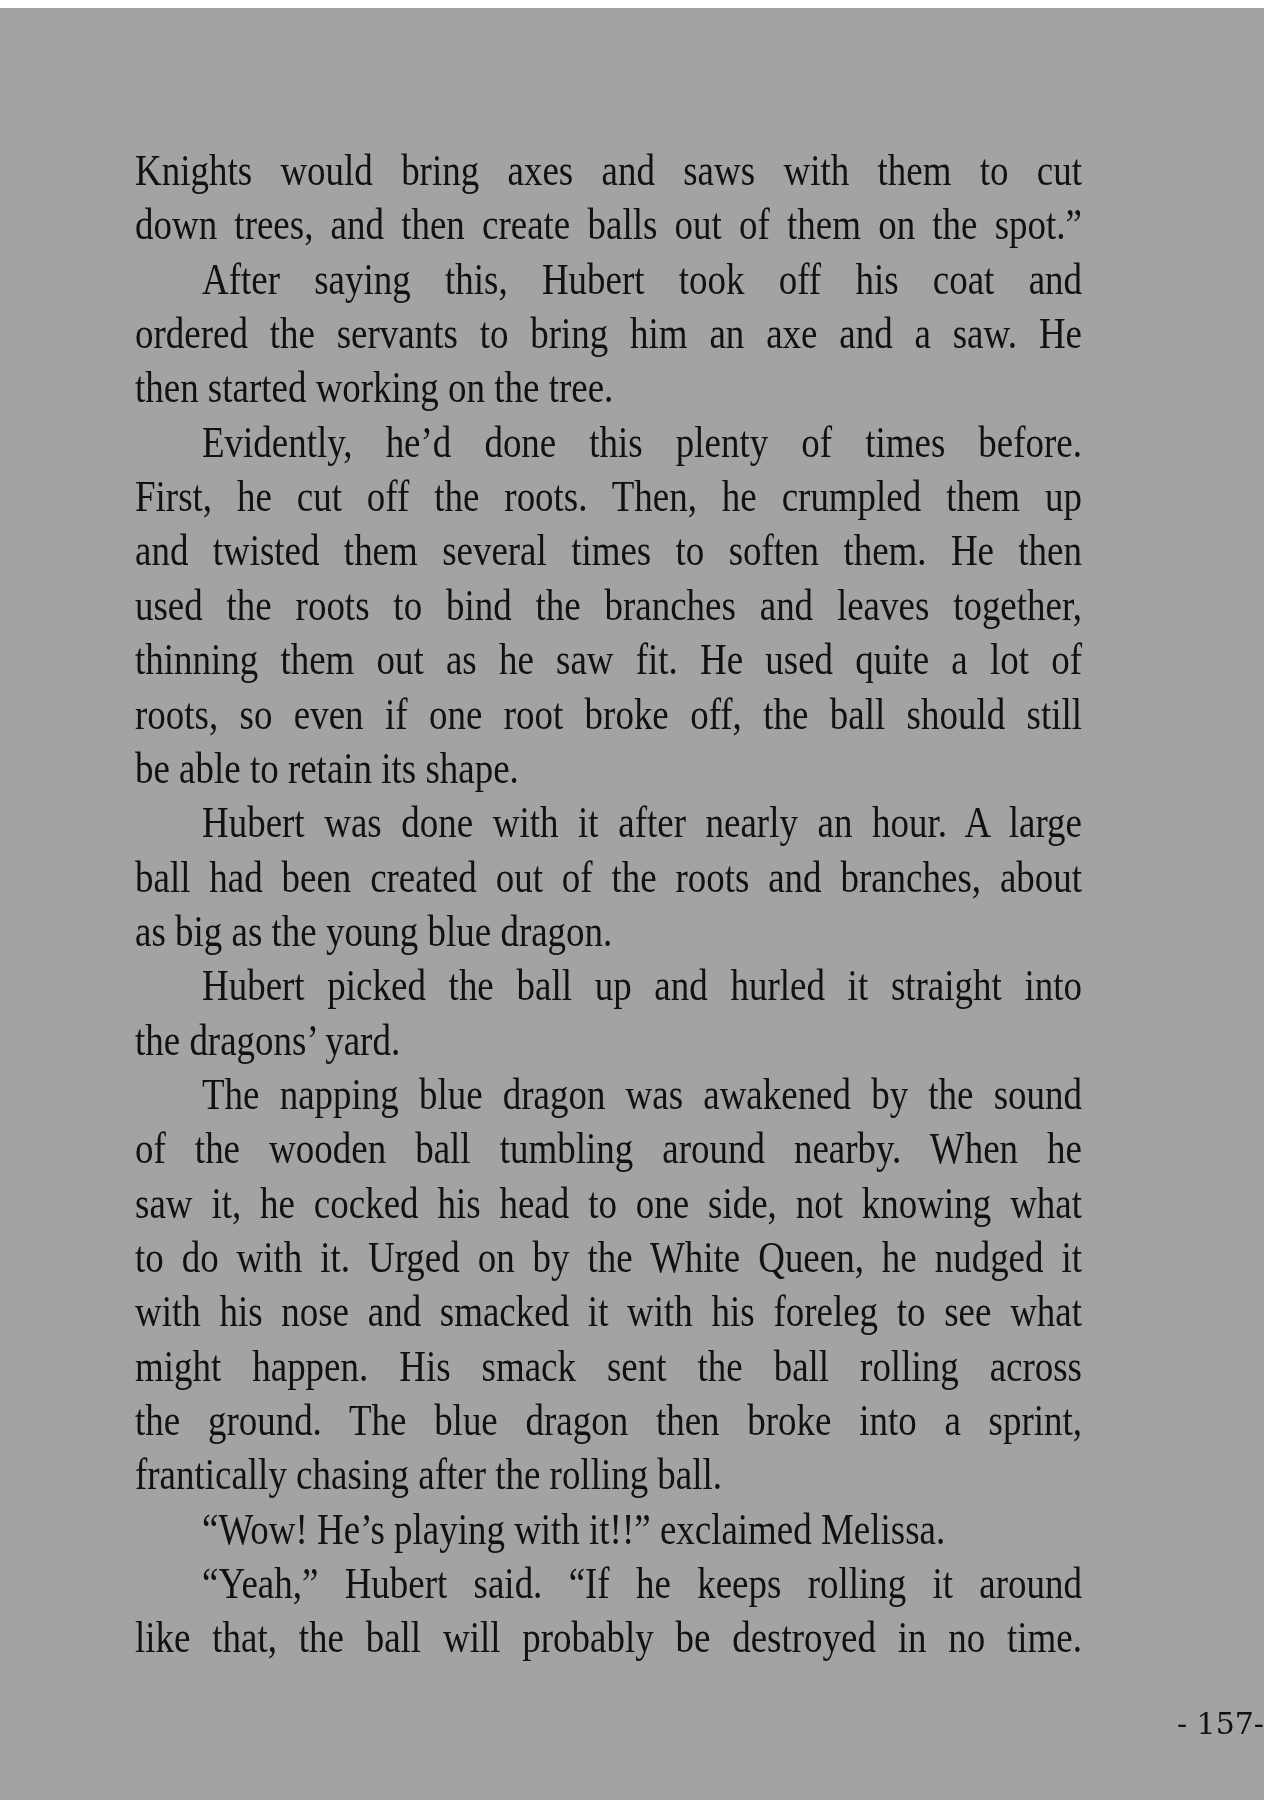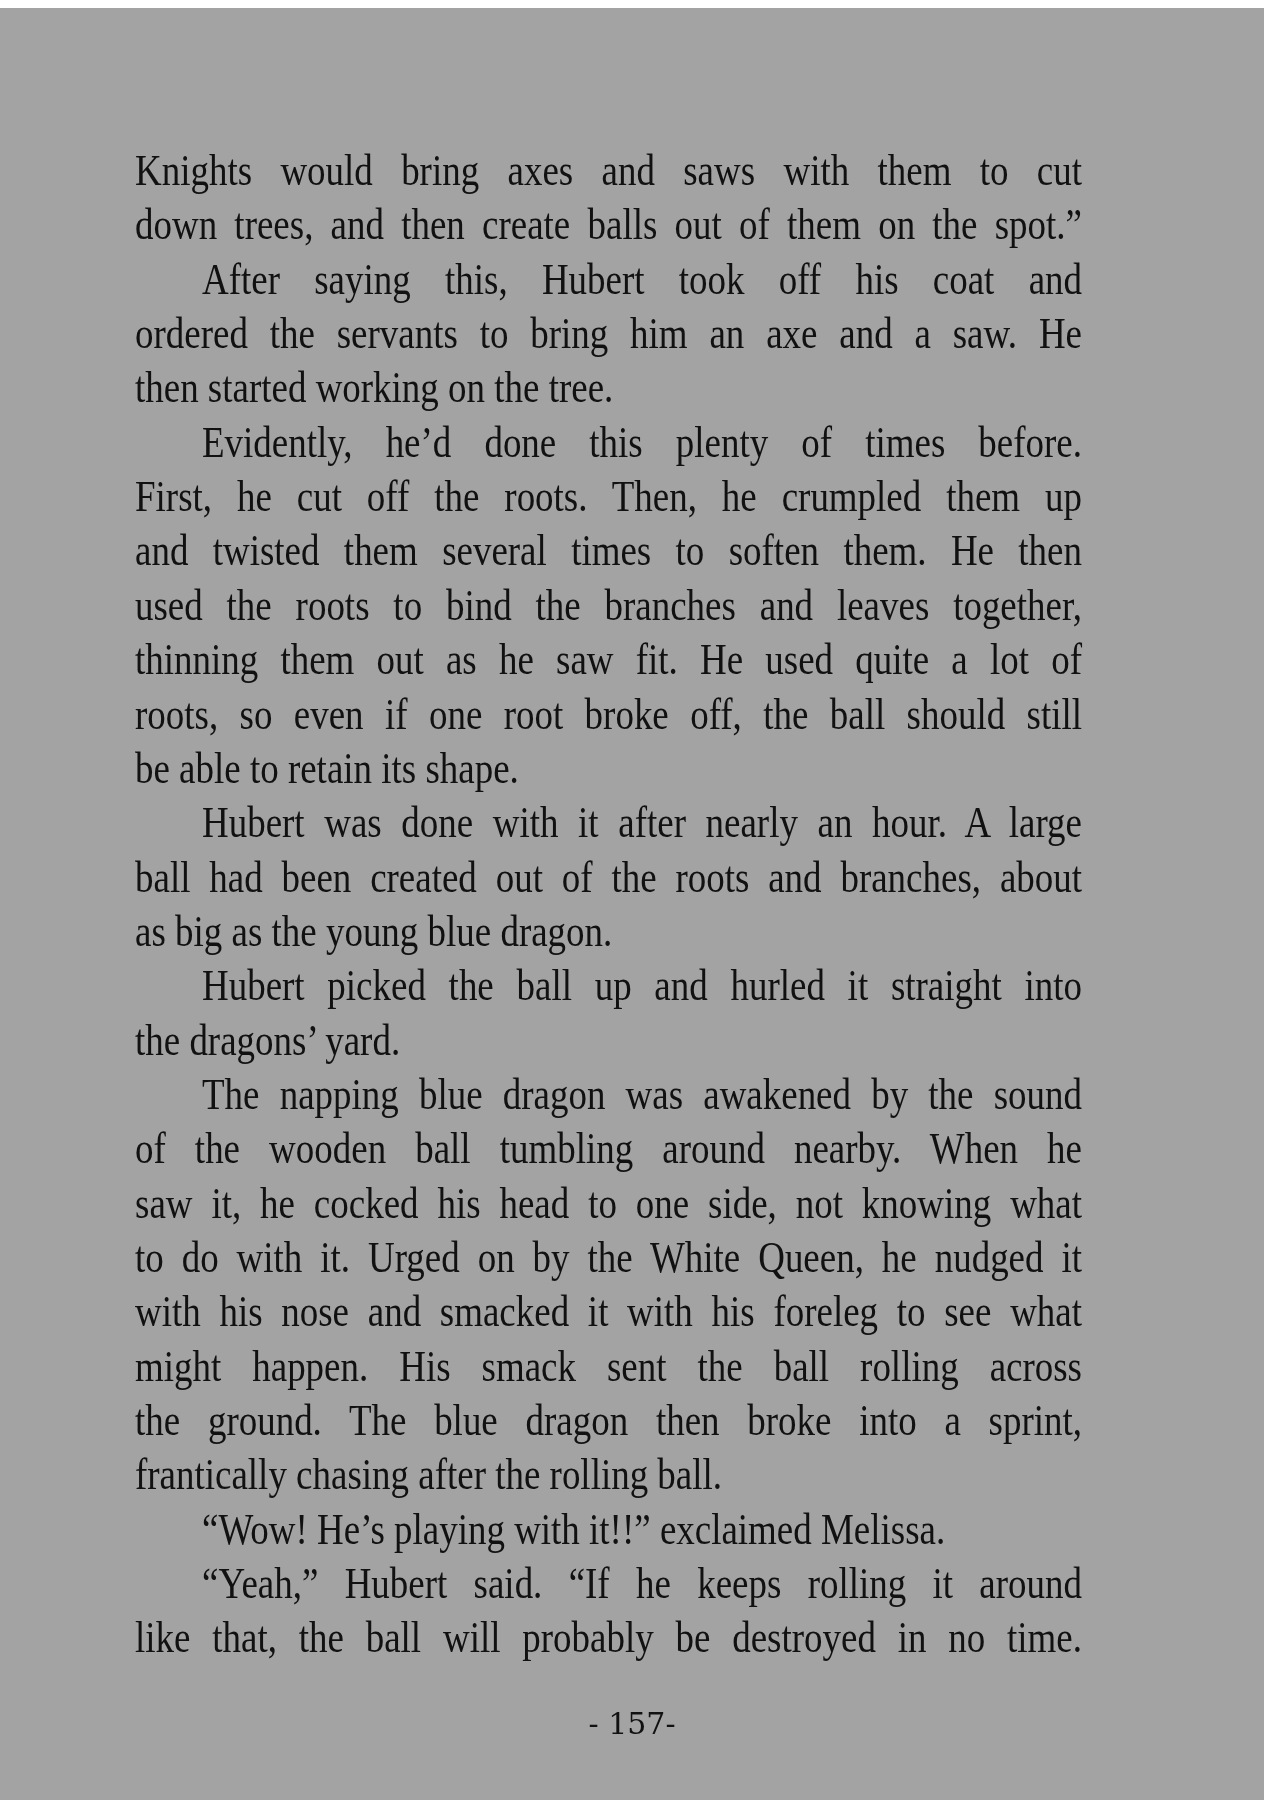--- a/index.html
+++ b/index.html
@@ -15,21 +15,21 @@
     color: #111111;
     white-space: nowrap;
     transform-origin: 0 0;
     transform: scaleX(0.84);
   }
   .line.full { text-align: justify; text-align-last: justify; }
   .page-number {
     position: absolute;
     left: 0; width: 1264px;
     top: 1698px;
-    text-align: center;
+    text-align: right;
     font-family: "DejaVu Serif", serif;
     font-size: 30px;
     color: #111111;
   }
 </style>
 </head>
 <body>
 
 <div class="page">
   <div id="text-block">

